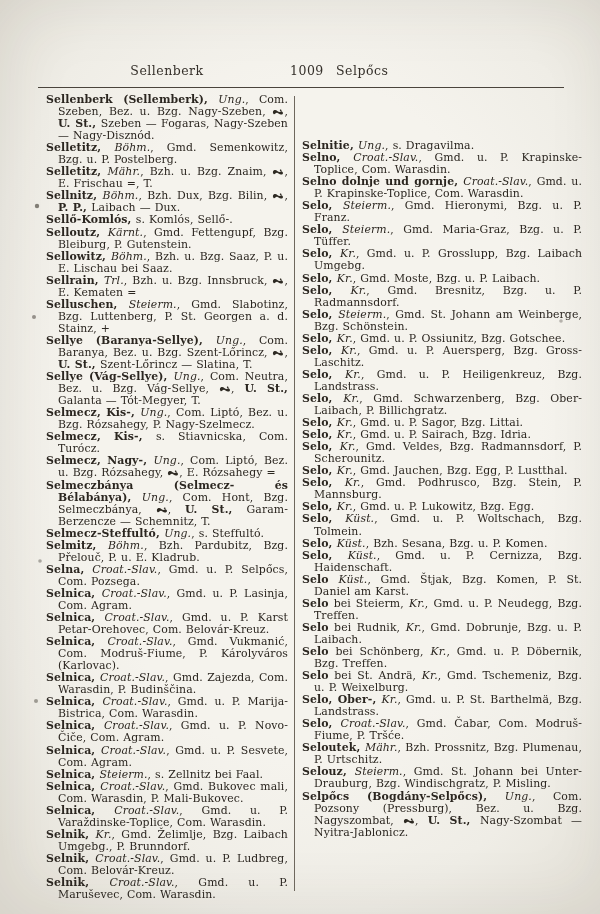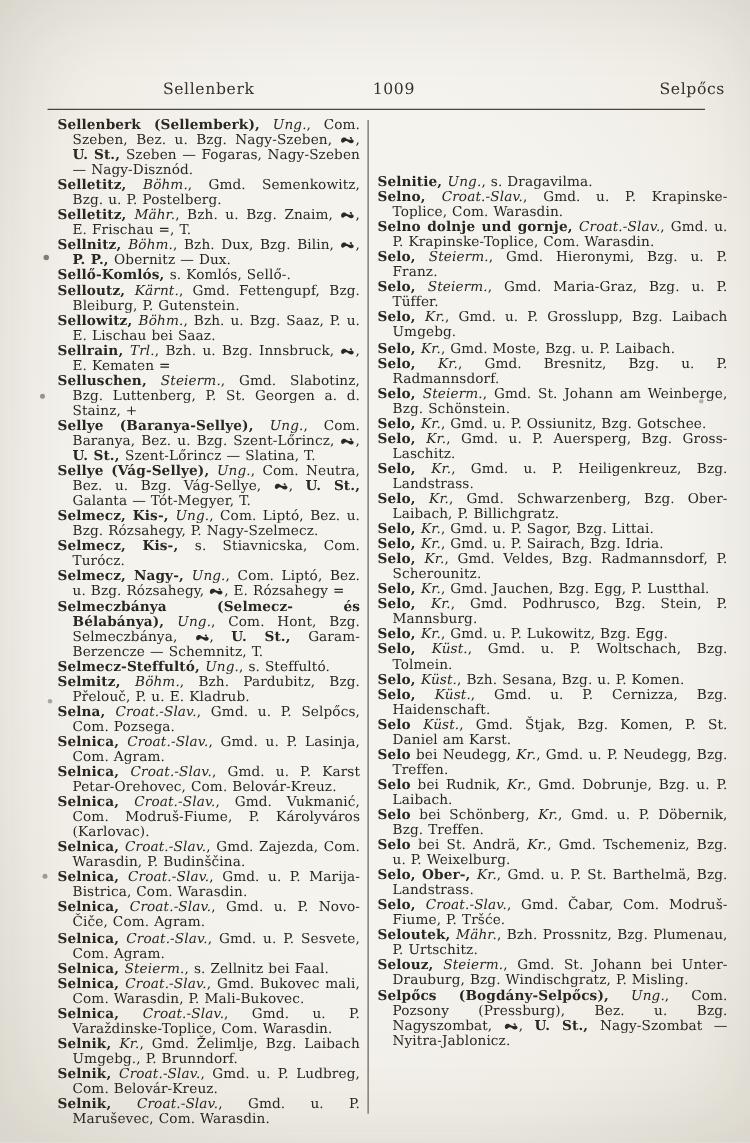--- a/index.html
+++ b/index.html
@@ -16,22 +16,22 @@
     background: radial-gradient(ellipse 420px 620px at 50% 46%, #f5f3ed 55%, #efede6 80%, #e6e3da 100%);
     box-shadow: inset 0 0 70px rgba(60,50,35,0.10);
     padding-left: 16px;
   }
   .running-header {
     position: absolute; top: 63px; left: 46px; right: 36px;
     display: flex; align-items: baseline;
     font-size: 12.5px; letter-spacing: 0.5px; color: #35302a;
   }
   .hcell-left  { width: 242px; text-align: center; }
-  .hcell-center{ width: 42px;  text-align: right; margin: 0 4px 0 2px; }
-  .hcell-right { flex: 1;      text-align: right; }
+  .hcell-center{ width: 42px;  text-align: left; margin: 0 4px 0 2px; }
+  .hcell-right { flex: 1;      text-align: left; }
   .header-rule {
     position: absolute; top: 87px; left: 38px; width: 526px;
     border-top: 1.3px solid #4a443c;
   }
   .columns {
     position: absolute; top: 94px; left: 46px; right: 34px;
     display: flex; align-items: stretch;
   }
   .col-left  { width: 242px; }
   .col-right { flex: 1; margin-top: 46px; }
@@ -79,21 +79,21 @@
     <div class="col-left">
         <p class="entry"><span class="seg-b">Sellenberk (Sellemberk), </span><span class="seg-i">Ung.</span><span class="seg-r">, Com. Szeben, Bez. u. Bzg. Nagy-Szeben, </span><span class="posthorn"><svg width="12" height="8" viewBox="0 0 14 9" aria-hidden="true">
               <path d="M2.1 7 C0.7 6.4 0.6 3.5 2.3 2.6 C3.9 1.7 5.2 2.5 6.2 3.3 C7.4 4.2 8.8 4.6 10 4.2 C11.3 3.8 11.6 2.1 10.4 1.7 C9.3 1.4 8.7 2.4 9.4 3.1 C10.2 3.9 12.1 3.6 12.7 5 C13.3 6.4 12 7.7 10.4 7.5 C8.6 7.3 7.6 6 6 5.4 C4.6 4.9 3.4 7.4 2.1 7 Z" fill="#2e2a23"></path>
             </svg></span><span class="seg-r">, </span><span class="seg-b">U. St., </span><span class="seg-r">Szeben — Fogaras, Nagy-Szeben — Nagy-Disznód.</span></p>
         <p class="entry"><span class="seg-b">Selletitz, </span><span class="seg-i">Böhm.</span><span class="seg-r">, Gmd. Semenkowitz, Bzg. u. P. Postelberg.</span></p>
         <p class="entry"><span class="seg-b">Selletitz, </span><span class="seg-i">Mähr.</span><span class="seg-r">, Bzh. u. Bzg. Znaim, </span><span class="posthorn"><svg width="12" height="8" viewBox="0 0 14 9" aria-hidden="true">
               <path d="M2.1 7 C0.7 6.4 0.6 3.5 2.3 2.6 C3.9 1.7 5.2 2.5 6.2 3.3 C7.4 4.2 8.8 4.6 10 4.2 C11.3 3.8 11.6 2.1 10.4 1.7 C9.3 1.4 8.7 2.4 9.4 3.1 C10.2 3.9 12.1 3.6 12.7 5 C13.3 6.4 12 7.7 10.4 7.5 C8.6 7.3 7.6 6 6 5.4 C4.6 4.9 3.4 7.4 2.1 7 Z" fill="#2e2a23"></path>
             </svg></span><span class="seg-r">, E. Frischau =, T.</span></p>
         <p class="entry"><span class="seg-b">Sellnitz, </span><span class="seg-i">Böhm.</span><span class="seg-r">, Bzh. Dux, Bzg. Bilin, </span><span class="posthorn"><svg width="12" height="8" viewBox="0 0 14 9" aria-hidden="true">
               <path d="M2.1 7 C0.7 6.4 0.6 3.5 2.3 2.6 C3.9 1.7 5.2 2.5 6.2 3.3 C7.4 4.2 8.8 4.6 10 4.2 C11.3 3.8 11.6 2.1 10.4 1.7 C9.3 1.4 8.7 2.4 9.4 3.1 C10.2 3.9 12.1 3.6 12.7 5 C13.3 6.4 12 7.7 10.4 7.5 C8.6 7.3 7.6 6 6 5.4 C4.6 4.9 3.4 7.4 2.1 7 Z" fill="#2e2a23"></path>
-            </svg></span><span class="seg-r">, </span><span class="seg-b">P. P., </span><span class="seg-r">Obernitz — Dux.</span></p>
+            </svg></span><span class="seg-r">, </span><span class="seg-b">P. P., </span><span class="seg-r">Laibach — Dux.</span></p>
         <p class="entry"><span class="seg-b">Sellő-Komlós, </span><span class="seg-r">s. Komlós, Sellő-.</span></p>
         <p class="entry"><span class="seg-b">Selloutz, </span><span class="seg-i">Kärnt.</span><span class="seg-r">, Gmd. Fettengupf, Bzg. Bleiburg, P. Gutenstein.</span></p>
         <p class="entry"><span class="seg-b">Sellowitz, </span><span class="seg-i">Böhm.</span><span class="seg-r">, Bzh. u. Bzg. Saaz, P. u. E. Lischau bei Saaz.</span></p>
         <p class="entry"><span class="seg-b">Sellrain, </span><span class="seg-i">Trl.</span><span class="seg-r">, Bzh. u. Bzg. Innsbruck, </span><span class="posthorn"><svg width="12" height="8" viewBox="0 0 14 9" aria-hidden="true">
               <path d="M2.1 7 C0.7 6.4 0.6 3.5 2.3 2.6 C3.9 1.7 5.2 2.5 6.2 3.3 C7.4 4.2 8.8 4.6 10 4.2 C11.3 3.8 11.6 2.1 10.4 1.7 C9.3 1.4 8.7 2.4 9.4 3.1 C10.2 3.9 12.1 3.6 12.7 5 C13.3 6.4 12 7.7 10.4 7.5 C8.6 7.3 7.6 6 6 5.4 C4.6 4.9 3.4 7.4 2.1 7 Z" fill="#2e2a23"></path>
             </svg></span><span class="seg-r">, E. Kematen =</span></p>
         <p class="entry"><span class="seg-b">Selluschen, </span><span class="seg-i">Steierm.</span><span class="seg-r">, Gmd. Slabotinz, Bzg. Luttenberg, P. St. Georgen a. d. Stainz, +</span></p>
         <p class="entry"><span class="seg-b">Sellye (Baranya-Sellye), </span><span class="seg-i">Ung.</span><span class="seg-r">, Com. Baranya, Bez. u. Bzg. Szent-Lőrincz, </span><span class="posthorn"><svg width="12" height="8" viewBox="0 0 14 9" aria-hidden="true">
               <path d="M2.1 7 C0.7 6.4 0.6 3.5 2.3 2.6 C3.9 1.7 5.2 2.5 6.2 3.3 C7.4 4.2 8.8 4.6 10 4.2 C11.3 3.8 11.6 2.1 10.4 1.7 C9.3 1.4 8.7 2.4 9.4 3.1 C10.2 3.9 12.1 3.6 12.7 5 C13.3 6.4 12 7.7 10.4 7.5 C8.6 7.3 7.6 6 6 5.4 C4.6 4.9 3.4 7.4 2.1 7 Z" fill="#2e2a23"></path>
             </svg></span><span class="seg-r">, </span><span class="seg-b">U. St., </span><span class="seg-r">Szent-Lőrincz — Slatina, T.</span></p>
@@ -143,21 +143,21 @@
         <p class="entry"><span class="seg-b">Selo, </span><span class="seg-i">Kr.</span><span class="seg-r">, Gmd. u. P. Sagor, Bzg. Littai.</span></p>
         <p class="entry"><span class="seg-b">Selo, </span><span class="seg-i">Kr.</span><span class="seg-r">, Gmd. u. P. Sairach, Bzg. Idria.</span></p>
         <p class="entry"><span class="seg-b">Selo, </span><span class="seg-i">Kr.</span><span class="seg-r">, Gmd. Veldes, Bzg. Radmannsdorf, P. Scherounitz.</span></p>
         <p class="entry"><span class="seg-b">Selo, </span><span class="seg-i">Kr.</span><span class="seg-r">, Gmd. Jauchen, Bzg. Egg, P. Lustthal.</span></p>
         <p class="entry"><span class="seg-b">Selo, </span><span class="seg-i">Kr.</span><span class="seg-r">, Gmd. Podhrusco, Bzg. Stein, P. Mannsburg.</span></p>
         <p class="entry"><span class="seg-b">Selo, </span><span class="seg-i">Kr.</span><span class="seg-r">, Gmd. u. P. Lukowitz, Bzg. Egg.</span></p>
         <p class="entry"><span class="seg-b">Selo, </span><span class="seg-i">Küst.</span><span class="seg-r">, Gmd. u. P. Woltschach, Bzg. Tolmein.</span></p>
         <p class="entry"><span class="seg-b">Selo, </span><span class="seg-i">Küst.</span><span class="seg-r">, Bzh. Sesana, Bzg. u. P. Komen.</span></p>
         <p class="entry"><span class="seg-b">Selo, </span><span class="seg-i">Küst.</span><span class="seg-r">, Gmd. u. P. Cernizza, Bzg. Haidenschaft.</span></p>
         <p class="entry"><span class="seg-b">Selo </span><span class="seg-i">Küst.</span><span class="seg-r">, Gmd. Štjak, Bzg. Komen, P. St. Daniel am Karst.</span></p>
-        <p class="entry"><span class="seg-b">Selo</span><span class="seg-r"> bei Neudegg, </span><span class="seg-i">Kr.</span><span class="seg-r">, Gmd. u. P. Neudegg, Bzg. Treffen.</span></p>
+        <p class="entry"><span class="seg-b">Selo</span><span class="seg-r"> bei Steierm, </span><span class="seg-i">Kr.</span><span class="seg-r">, Gmd. u. P. Neudegg, Bzg. Treffen.</span></p>
         <p class="entry"><span class="seg-b">Selo</span><span class="seg-r"> bei Rudnik, </span><span class="seg-i">Kr.</span><span class="seg-r">, Gmd. Dobrunje, Bzg. u. P. Laibach.</span></p>
         <p class="entry"><span class="seg-b">Selo</span><span class="seg-r"> bei Schönberg, </span><span class="seg-i">Kr.</span><span class="seg-r">, Gmd. u. P. Döbernik, Bzg. Treffen.</span></p>
         <p class="entry"><span class="seg-b">Selo</span><span class="seg-r"> bei St. Andrä, </span><span class="seg-i">Kr.</span><span class="seg-r">, Gmd. Tschemeniz, Bzg. u. P. Weixelburg.</span></p>
         <p class="entry"><span class="seg-b">Selo, Ober-, </span><span class="seg-i">Kr.</span><span class="seg-r">, Gmd. u. P. St. Barthelmä, Bzg. Landstrass.</span></p>
         <p class="entry"><span class="seg-b">Selo, </span><span class="seg-i">Croat.-Slav.</span><span class="seg-r">, Gmd. Čabar, Com. Modruš-Fiume, P. Tršće.</span></p>
         <p class="entry"><span class="seg-b">Seloutek, </span><span class="seg-i">Mähr.</span><span class="seg-r">, Bzh. Prossnitz, Bzg. Plumenau, P. Urtschitz.</span></p>
         <p class="entry"><span class="seg-b">Selouz, </span><span class="seg-i">Steierm.</span><span class="seg-r">, Gmd. St. Johann bei Unter-Drauburg, Bzg. Windischgratz, P. Misling.</span></p>
         <p class="entry"><span class="seg-b">Selpőcs (Bogdány-Selpőcs), </span><span class="seg-i">Ung.</span><span class="seg-r">, Com. Pozsony (Pressburg), Bez. u. Bzg. Nagyszombat, </span><span class="posthorn"><svg width="12" height="8" viewBox="0 0 14 9" aria-hidden="true">
               <path d="M2.1 7 C0.7 6.4 0.6 3.5 2.3 2.6 C3.9 1.7 5.2 2.5 6.2 3.3 C7.4 4.2 8.8 4.6 10 4.2 C11.3 3.8 11.6 2.1 10.4 1.7 C9.3 1.4 8.7 2.4 9.4 3.1 C10.2 3.9 12.1 3.6 12.7 5 C13.3 6.4 12 7.7 10.4 7.5 C8.6 7.3 7.6 6 6 5.4 C4.6 4.9 3.4 7.4 2.1 7 Z" fill="#2e2a23"></path>
             </svg></span><span class="seg-r">, </span><span class="seg-b">U. St., </span><span class="seg-r">Nagy-Szombat — Nyitra-Jablonicz.</span></p>

